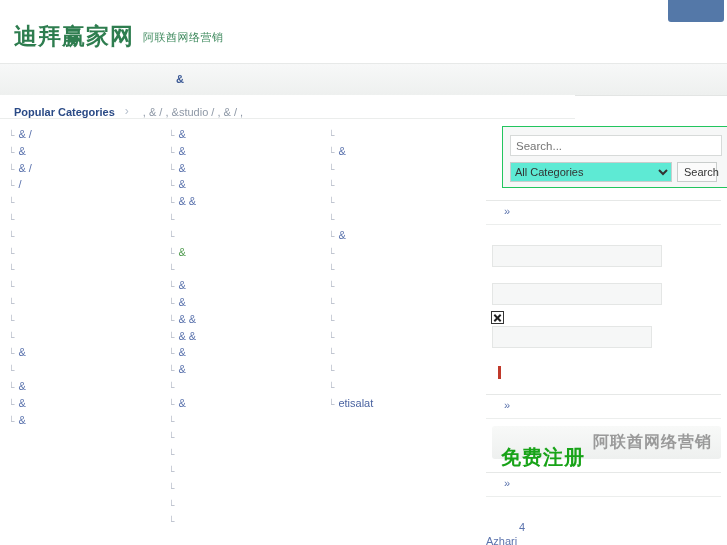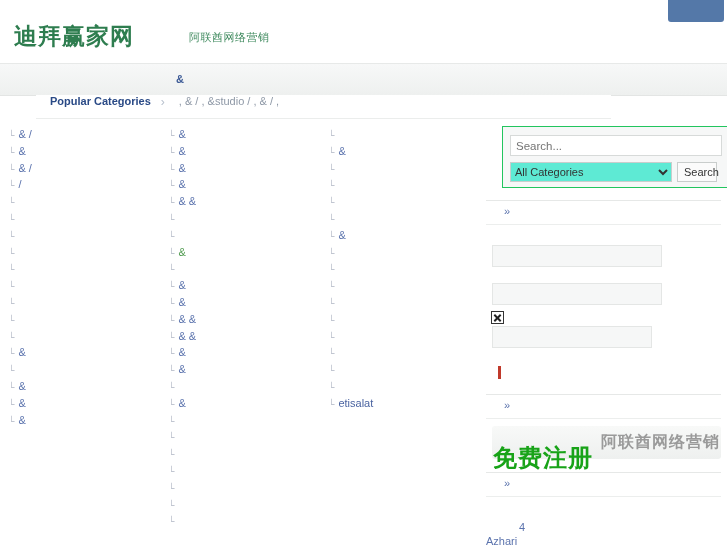--- a/index.html
+++ b/index.html
@@ -13,21 +13,21 @@
 
   
   .topbar{position:absolute;top:0;left:0;width:727px;height:24px;background:#ffffff;}
   .blue-tab{
     position:absolute;top:0;left:668px;width:56px;height:22px;
     background:#5478a8;border-radius:0 0 3px 3px;
   }
 
   
   .header{position:absolute;top:24px;left:0;width:727px;height:39px;background:#fff;}
-  .logo{position:absolute;left:14px;top:1px;display:flex;align-items:flex-end;gap:46px;}
+  .logo{position:absolute;left:14px;top:1px;display:flex;align-items:flex-end;}
   .logo-cn{
     font-family:"DejaVu Sans",sans-serif;
     font-size:23px;font-weight:bold;color:#2e7d4f;
     letter-spacing:1px;line-height:1;
   }
   .logo-sub-cn{
     font-family:"DejaVu Sans",sans-serif;
     font-size:11px;color:#3f8a5e;margin-left:9px;margin-bottom:3px;letter-spacing:0.5px;
   }
   .logo-url{
@@ -44,21 +44,21 @@
   }
   .nav-item{
     position:absolute;top:9px;left:176px;
     font-size:11px;color:#3c5a96;font-weight:bold;
   }
 
   
   .breadcrumb{
     position:absolute;top:95px;left:0;width:575px;height:23px;
     background:#fff;border-bottom:1px solid #ebedec;
-    display:flex;align-items:flex-start;margin-left:36px;
+    display:flex;align-items:flex-end;
   }
   .bc-title{margin-left:14px;font-size:11px;font-weight:bold;color:#2a4a86;}
   .bc-arrow{margin-left:10px;color:#b9c2ce;font-size:12px;}
   .bc-list{margin-left:14px;font-size:11px;color:#8e98a6;}
 
   
   .main{position:absolute;top:126px;left:0;width:480px;height:419px;background:#fff;}
   .col{position:absolute;top:0;width:160px;}
   .col1{left:8px;}
   .col2{left:168px;}
@@ -120,21 +120,21 @@
 
   .red-bar{position:absolute;width:3px;height:13px;background:#c0392b;}
 
   .promo{
     position:absolute;left:6px;width:229px;height:33px;
     background:linear-gradient(#f8f9f8,#eef0ef);
     border-radius:3px;display:flex;align-items:center;justify-content:center;
   }
   .promo-green{
     font-family:"DejaVu Sans",sans-serif;
-    font-size:24px;font-weight:bold;color:#18a318;letter-spacing:1px;margin-top:30px;
+    font-size:20px;font-weight:bold;color:#18a318;letter-spacing:1px;margin-top:30px;
   }
   .promo-gray{
     font-family:"DejaVu Sans",sans-serif;
     font-size:16px;font-weight:bold;color:#9a9a9a;margin-left:8px;letter-spacing:1px;
   }
 
   .tail-num{position:absolute;left:33px;font-size:11px;color:#5b73ad;}
   .tail-name{position:absolute;left:0px;font-size:11px;color:#5b73ad;}
 </style>
 </head>

